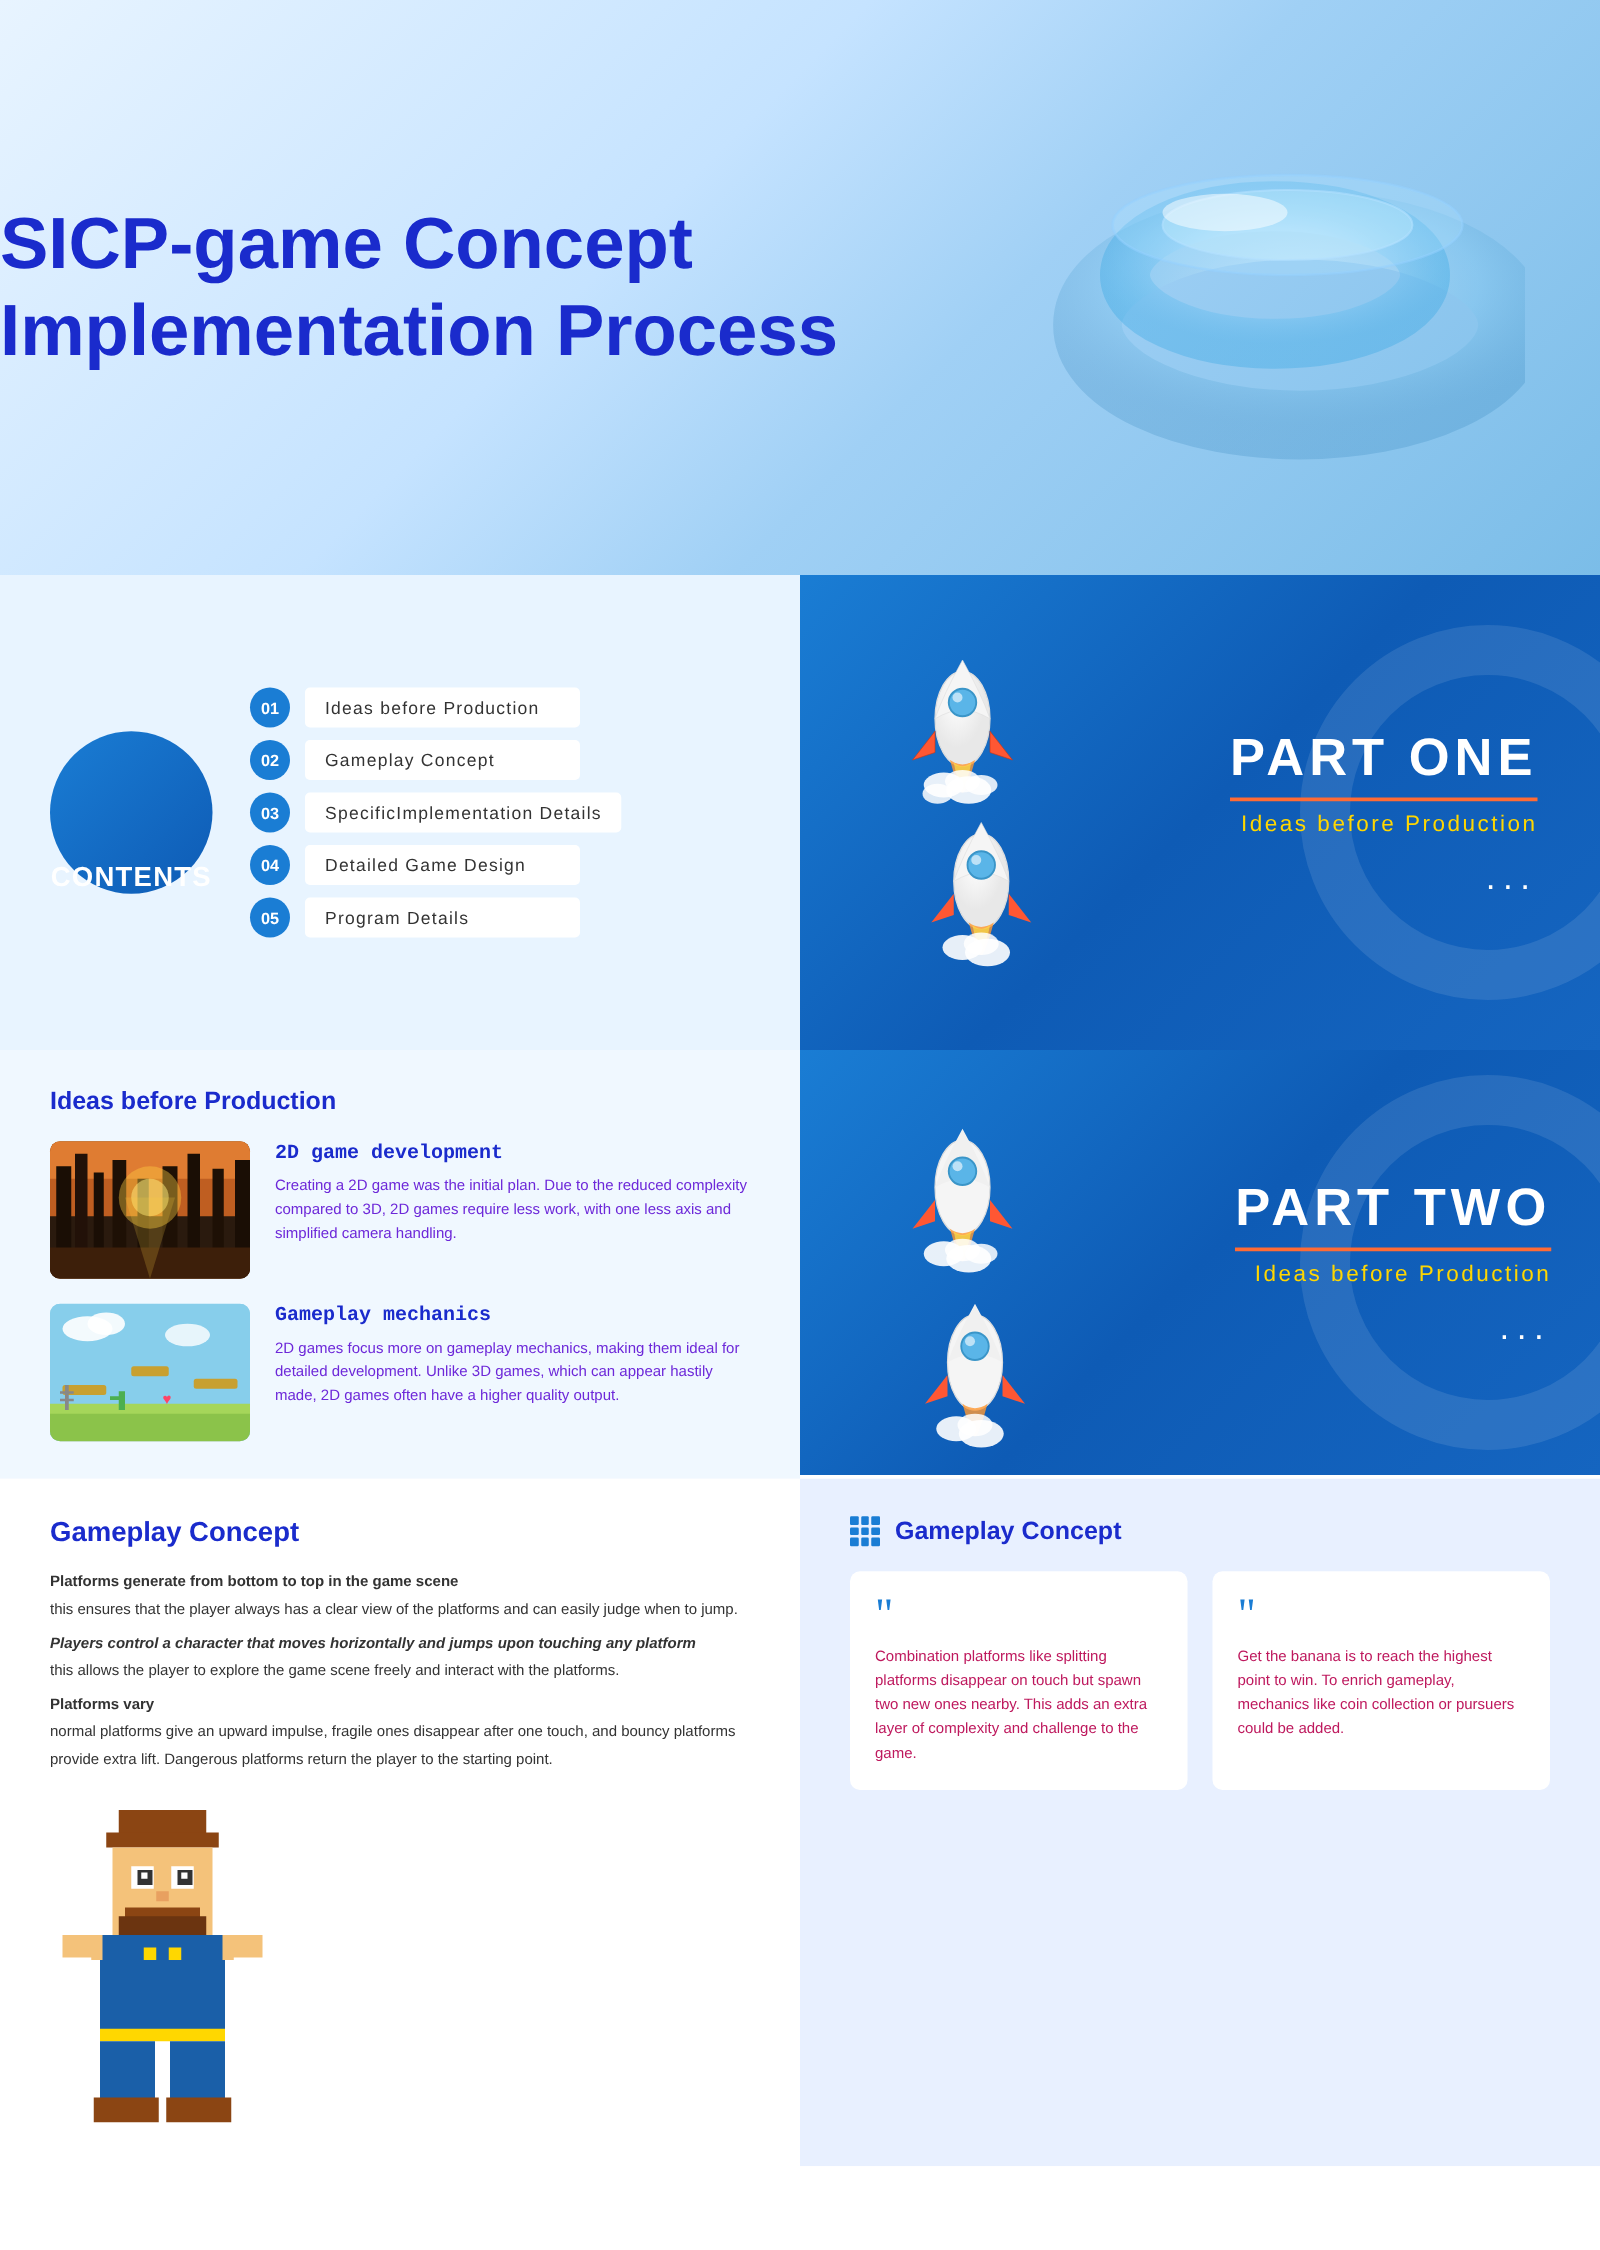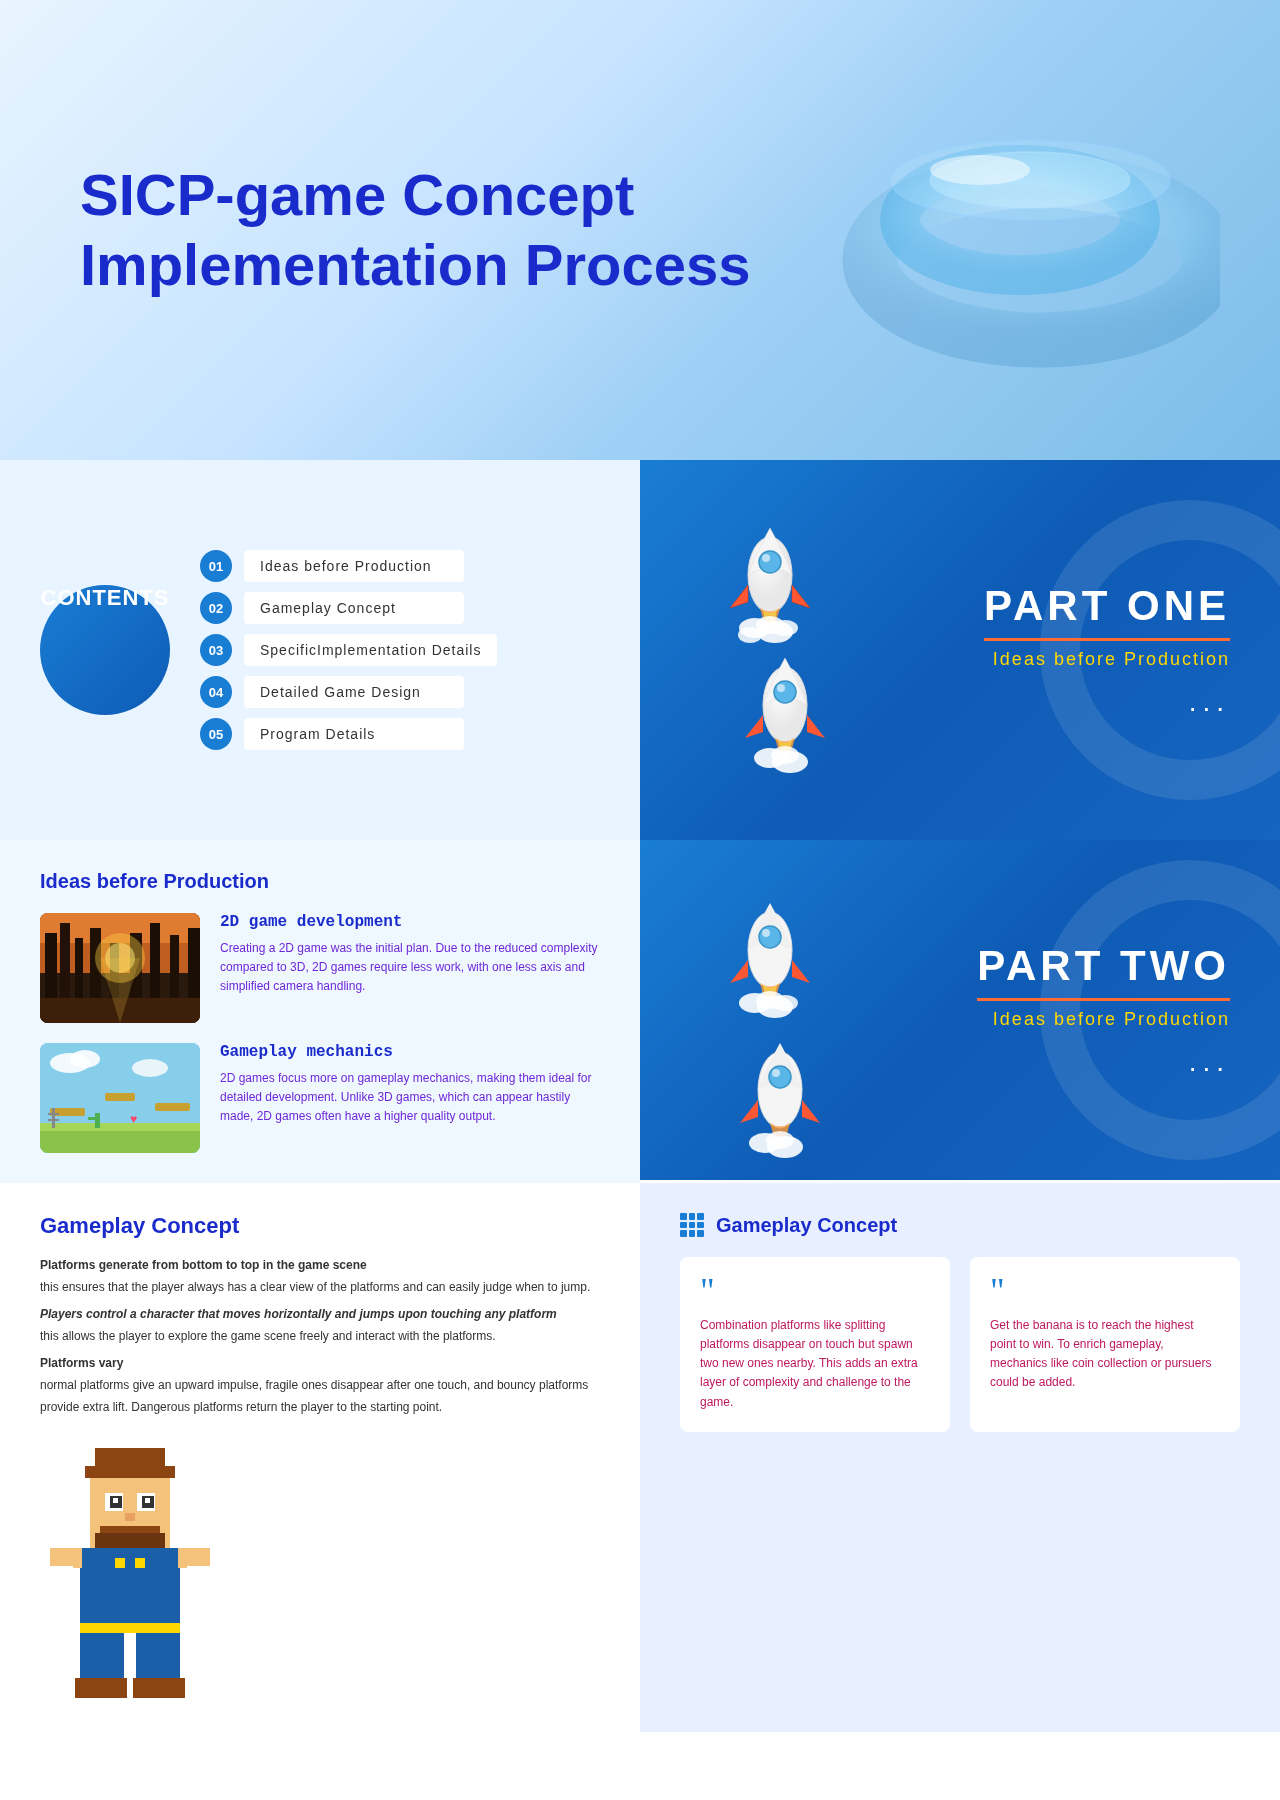--- a/index.html
+++ b/index.html
@@ -11,21 +11,20 @@
 
     
     .hero {
       width: 1280px;
       height: 460px;
       background: linear-gradient(135deg, #e8f4ff 0%, #c5e3ff 40%, #a0d0f5 60%, #7bbde8 100%);
       position: relative;
       display: flex;
       align-items: center;
       justify-content: flex-start;
-      padding-left: 80px;
       overflow: hidden;
     }
     .hero-title {
       z-index: 2;
     }
     .hero-title h1 {
       font-size: 58px;
       font-weight: 900;
       color: #1a2bcc;
       line-height: 1.2;
@@ -52,21 +51,21 @@
       align-items: center;
       padding: 30px 40px;
       position: relative;
     }
     .contents-circle {
       width: 130px;
       height: 130px;
       background: linear-gradient(135deg, #1a7dd4, #0e5bb5);
       border-radius: 50%;
       display: flex;
-      align-items: flex-start;
+      align-items: flex-end;
       justify-content: center;
       color: white;
       font-size: 22px;
       font-weight: bold;
       flex-shrink: 0;
       margin-right: 30px;
       letter-spacing: 1px;
     }
     .contents-list {
       display: flex;
@@ -207,21 +206,21 @@
       line-height: 1.6;
     }
 
     .part-two-panel {
       width: 640px;
       background: linear-gradient(135deg, #1a7dd4 0%, #0e5bb5 50%, #1565c0 100%);
       display: flex;
       flex-direction: column;
       align-items: flex-end;
       justify-content: center;
-      padding: 30px 50px;
+      padding: 30px 39px;
       position: relative;
       overflow: hidden;
       height: 340px;
     }
 
     
     .section4 {
       display: flex;
       width: 1280px;
       min-height: 380px;

